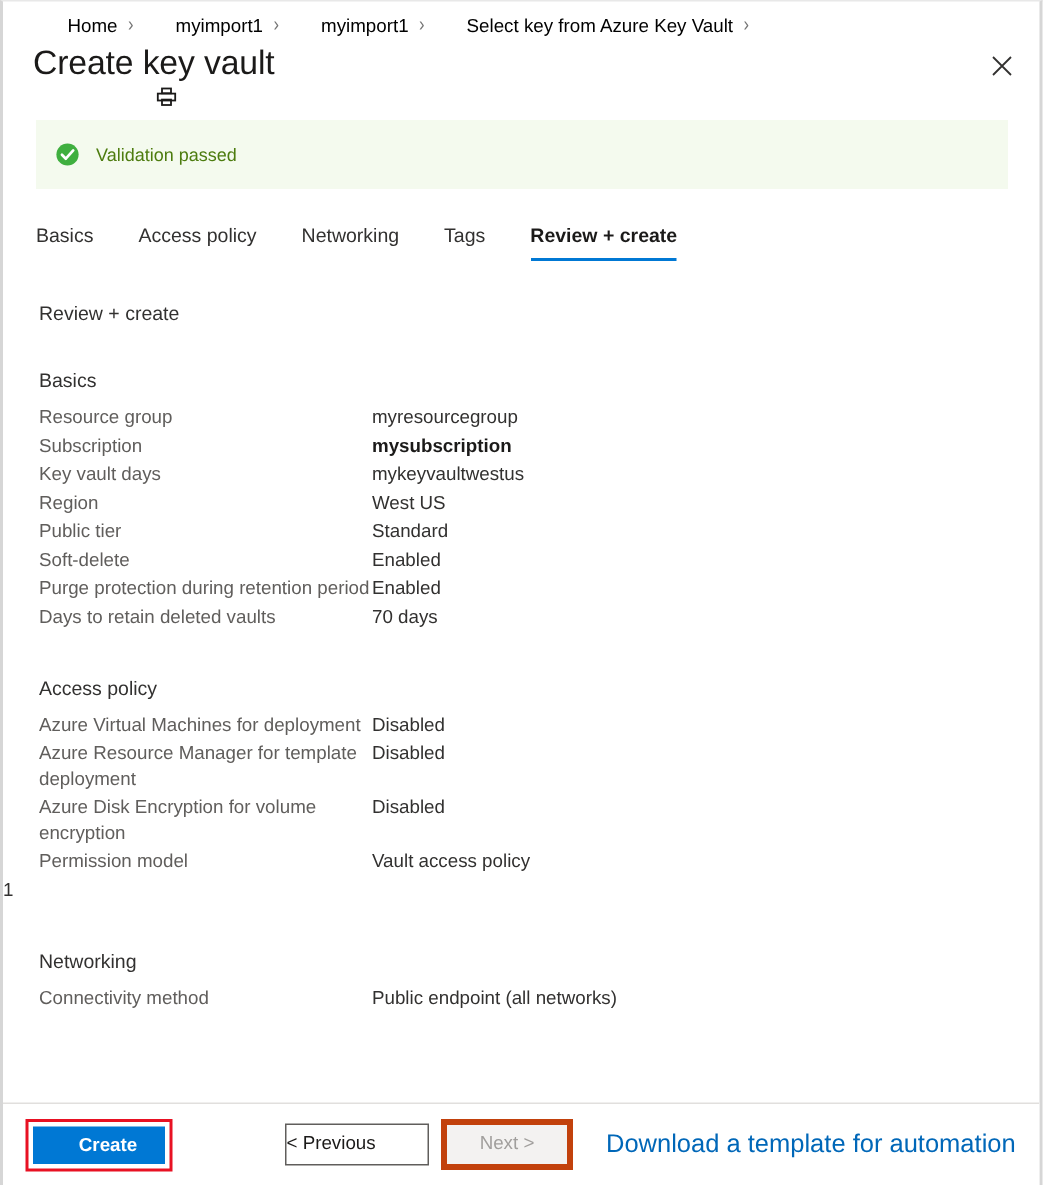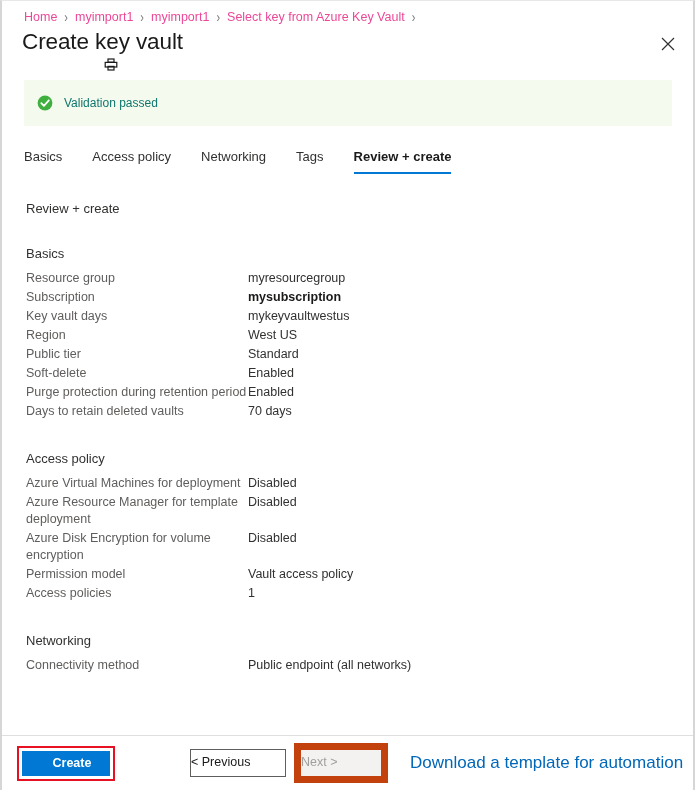--- a/index.html
+++ b/index.html
@@ -31,23 +31,24 @@
     position: absolute;
     left: 22px;
     top: 9px;
     font-size: 12.5px;
     color: #0067b8;
     white-space: nowrap;
     display: flex;
     align-items: center;
   }
   .crumb {
-    color: #ec4899;
+    color: #000000;
     text-decoration: none;
     cursor: pointer;
+    margin-left: 21px;
   }
   .crumb-sep {
     color: #767676;
     margin: 0 7px;
     font-size: 11px;
     display: inline-block;
     transform: scaleY(1.25);
   }
 
   
@@ -101,21 +102,21 @@
     padding-left: 13px;
   }
   .check-icon {
     width: 16px;
     height: 16px;
     flex: 0 0 16px;
     margin-right: 11px;
   }
   .validation-text {
     font-size: 12px;
-    color: #0f766e;
+    color: #4d7c0f;
   }
 
   
   .tabs {
     position: absolute;
     left: 22px;
     top: 148px;
     display: flex;
     align-items: flex-start;
   }
@@ -221,28 +222,28 @@
     font-size: 12.5px;
     width: 94px;
     height: 26px;
     line-height: 24px;
     text-align: left;
     cursor: pointer;
   }
   .btn-next {
     margin-left: 8px;
     background: #f3f2f1;
-    border: 7px solid #c2410c;
+    border: 4px solid #c2410c;
     color: #a19f9d;
     font-family: "Liberation Sans", sans-serif;
     font-size: 12.5px;
     width: 80px;
     height: 26px;
     line-height: 24px;
-    text-align: left;
+    text-align: center;
     cursor: default;
   }
   .dl-link {
     margin-left: 22px;
     color: #0067b8;
     font-size: 17px;
     text-decoration: none;
     cursor: pointer;
     white-space: nowrap;
   }
@@ -353,21 +354,20 @@
         </div>
         <div class="kv-row">
           <div class="kv-key">Azure Disk Encryption for volume encryption</div>
           <div class="kv-val">Disabled</div>
         </div>
         <div class="kv-row">
           <div class="kv-key">Permission model</div>
           <div class="kv-val">Vault access policy</div>
         </div>
         <div class="kv-row">
-          <div class="kv-key">Access policies</div>
           <div class="kv-val">1</div>
         </div>
       </div>
     </div>
 
     <div style="margin-top:30px;">
       <div class="group-title">Networking</div>
       <div class="kv-table">
         <div class="kv-row">
           <div class="kv-key">Connectivity method</div>

